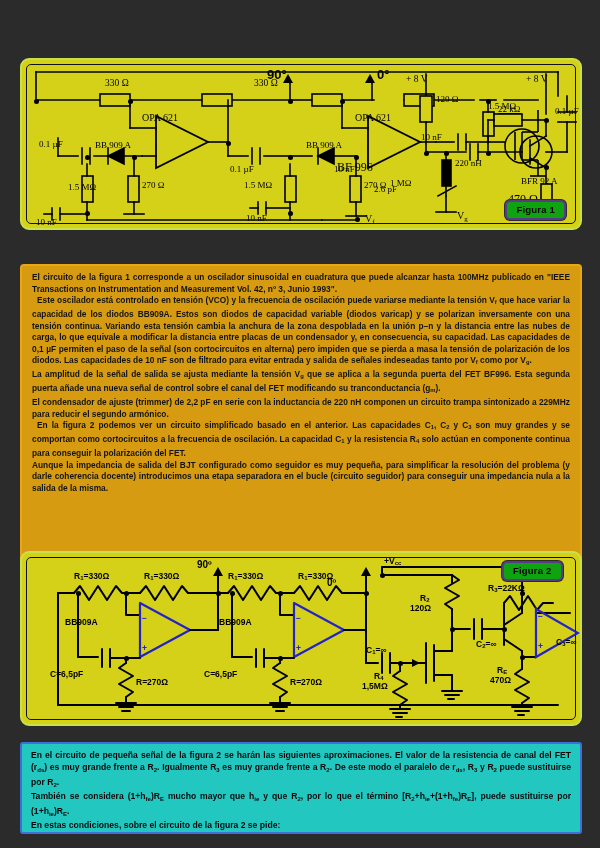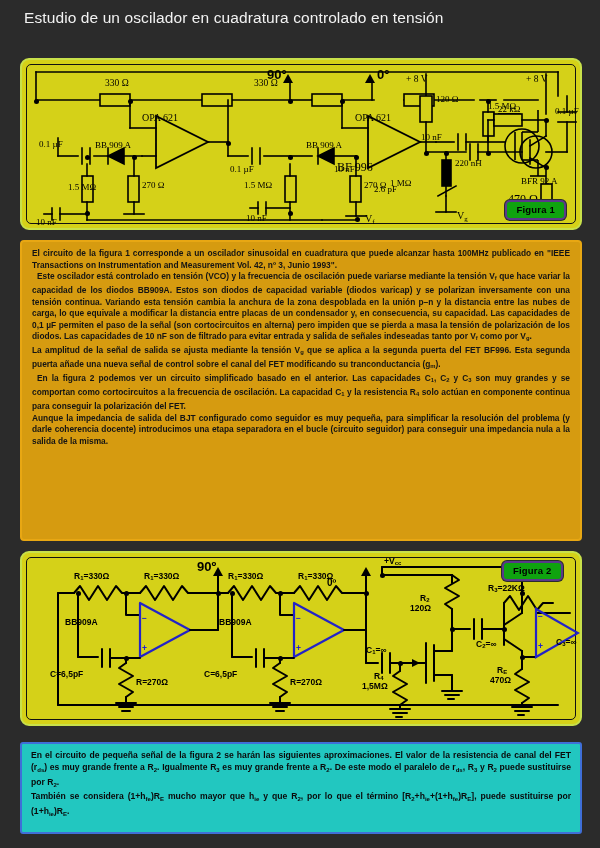--- a/index.html
+++ b/index.html
@@ -27,20 +27,21 @@
   }
   .fig-panel .inner-frame{
     position:absolute;left:4px;top:4px;right:4px;bottom:4px;
     border:1px solid #111;border-radius:5px;
     pointer-events:none;
   }
   .text-panel-orange{
     background:#d69b10;
     border:2px solid #e8a713;
     border-radius:4px;
+    margin-top:24px;
   }
   .text-panel-cyan{
     background:#22c7c0;
     border:2px solid #3f6fd8;
     border-radius:3px;
   }
   .body-text{
     position:absolute;left:10px;right:10px;top:6px;
     font-size:8.35px;line-height:11.55px;
     color:#141414;text-align:justify;font-weight:bold;
@@ -73,21 +74,20 @@
     position:absolute;width:0;height:0;
     border-top:4px solid transparent;border-bottom:4px solid transparent;
     border-left:8px solid #000;
   }
 </style>
 </head>
 <body>
 
 <div class="page">
 
-  <div class="title">Estudio de un oscilador en cuadratura controlado en tensión</div>
 
   <div class="panel fig-panel" style="left:20px;top:58px;width:562px;height:172px;">
     <div class="inner-frame"></div>
 
     <svg width="558" height="168" viewBox="0 0 558 168" style="position:absolute;left:0;top:0;">
       <g stroke="#000" stroke-width="1.6" fill="none" stroke-linecap="square">
 
         <path d="M14 12 H536"></path>
         <path d="M14 12 V40"></path>
         <path d="M536 12 V36"></path>
@@ -302,20 +302,21 @@
     <div class="lbl" style="left:312px;top:104px;font-size:9px;">10 nF</div>
 
     <div class="fig-badge" style="right:14px;bottom:8px;">Figura 1</div>
   </div>
 
   <div class="panel text-panel-orange" style="left:20px;top:240px;width:562px;height:301px;">
     <div class="body-text">
       <p>El circuito de la figura 1 corresponde a un oscilador sinusoidal en cuadratura que puede alcanzar hasta 100MHz publicado en "IEEE Transactions on Instrumentation and Measurement Vol. 42, nº 3, Junio 1993".</p>
       <p class="ind">Este oscilador está controlado en tensión (VCO) y la frecuencia de oscilación puede variarse mediante la tensión V<sub>f</sub> que hace variar la capacidad de los diodos BB909A. Estos son diodos de capacidad variable (diodos varicap) y se polarizan inversamente con una tensión continua. Variando esta tensión cambia la anchura de la zona despoblada en la unión p–n y la distancia entre las nubes de carga, lo que equivale a modificar la distancia entre placas de un condensador y, en consecuencia, su capacidad. Las capacidades de  0,1 µF permiten el paso de la señal (son cortocircuitos en alterna) pero impiden que se pierda a masa la tensión de polarización de los diodos. Las capacidades de 10 nF son de filtrado  para evitar entrada y salida de señales indeseadas tanto por V<sub>f</sub>  como por V<sub>g</sub>.</p>
       <p>La amplitud de la señal de salida se ajusta mediante la tensión V<sub>g</sub> que se aplica a la segunda puerta del FET BF996. Esta segunda puerta añade una nueva señal de control sobre el canal del FET modificando su tranconductancia (g<sub>m</sub>).</p>
+      <p>El condensador de ajuste (trimmer) de 2,2 pF en serie con la inductancia de 220 nH componen un circuito trampa sintonizado a 229MHz para reducir el segundo armónico.</p>
       <p class="ind">En la figura 2 podemos ver un circuito simplificado basado en el anterior. Las capacidades C<sub>1</sub>, C<sub>2</sub> y C<sub>3</sub> son muy grandes y se comportan como cortocircuitos a la frecuencia de oscilación. La capacidad C<sub>1</sub> y la resistencia R<sub>4</sub> solo actúan en componente continua para conseguir la polarización del FET.</p>
       <p>Aunque la impedancia de salida del BJT configurado como seguidor es muy pequeña, para simplificar la resolución del problema (y darle coherencia docente) introducimos una etapa separadora en el bucle (circuito seguidor) para conseguir una impedancia nula a la salida de la misma.</p>
     </div>
   </div>
 
   <div class="panel fig-panel" style="left:20px;top:551px;width:562px;height:175px;">
     <div class="inner-frame"></div>
 
     <svg width="558" height="171" viewBox="0 0 558 171" style="position:absolute;left:0;top:0;">
       <g stroke="#000" stroke-width="2" fill="none" stroke-linecap="round" stroke-linejoin="round">
@@ -461,21 +462,21 @@
     <div class="node" style="left:428px;top:74px;"></div>
     <div class="node" style="left:480px;top:74px;"></div>
     <div class="node" style="left:498px;top:102px;"></div>
     <div class="node" style="left:498px;top:38px;"></div>
     <div class="node" style="left:358px;top:20px;"></div>
 
     <div class="lbl lbl-b" style="left:52px;top:18px;">R<sub>1</sub>=330Ω</div>
     <div class="lbl lbl-b" style="left:122px;top:18px;">R<sub>1</sub>=330Ω</div>
     <div class="lbl lbl-b" style="left:206px;top:18px;">R<sub>1</sub>=330Ω</div>
     <div class="lbl lbl-b" style="left:276px;top:18px;">R<sub>1</sub>=330Ω</div>
-    <div class="lbl lbl-b" style="left:175px;top:6px;font-size:13px;">90º</div>
+    <div class="lbl lbl-b" style="left:175px;top:6px;font-size:10px;">90º</div>
     <div class="lbl lbl-b" style="left:305px;top:24px;font-size:10px;text-align:right;">0º</div>
     <div class="lbl lbl-b" style="left:43px;top:64px;">BB909A</div>
     <div class="lbl lbl-b" style="left:197px;top:64px;">BB909A</div>
     <div class="lbl lbl-b" style="left:28px;top:116px;">C=6,5pF</div>
     <div class="lbl lbl-b" style="left:182px;top:116px;">C=6,5pF</div>
     <div class="lbl lbl-b" style="left:114px;top:124px;">R=270Ω</div>
     <div class="lbl lbl-b" style="left:268px;top:124px;">R=270Ω</div>
     <div class="lbl lbl-b" style="left:120px;top:60px;color:#2323c8;">−</div>
     <div class="lbl lbl-b" style="left:120px;top:90px;color:#2323c8;">+</div>
     <div class="lbl lbl-b" style="left:274px;top:60px;color:#2323c8;">−</div>
@@ -494,16 +495,17 @@
     <div class="lbl lbl-b" style="left:468px;top:122px;">470Ω</div>
     <div class="lbl lbl-b" style="left:362px;top:3px;">+V<sub>cc</sub></div>
 
     <div class="fig-badge" style="left:480px;top:8px;">Figura 2</div>
   </div>
 
   <div class="panel text-panel-cyan" style="left:20px;top:742px;width:562px;height:92px;">
     <div class="body-text cyan-text" style="top:5px;left:9px;right:9px;font-size:8.6px;line-height:12.1px;">
       <p>En el circuito de pequeña señal de la figura 2 se harán las siguientes aproximaciones. El valor de la resistencia de canal del FET (r<sub>ds</sub>) es muy grande frente a R<sub>2</sub>. Igualmente R<sub>3</sub> es muy grande frente a R<sub>2</sub>. De este modo el paralelo de r<sub>ds</sub>, R<sub>3</sub> y R<sub>2</sub> puede sustituirse por R<sub>2</sub>.</p>
       <p>También se considera (1+h<sub>fe</sub>)R<sub>E</sub> mucho mayor que h<sub>ie</sub> y que R<sub>2</sub>, por lo que el término  [R<sub>2</sub>+h<sub>ie</sub>+(1+h<sub>fe</sub>)R<sub>E</sub>], puede sustituirse por (1+h<sub>ie</sub>)R<sub>E</sub>.</p>
+      <p>En estas condiciones, sobre el circuito de la figura 2 se pide:</p>
     </div>
   </div>
 
 </div>
 
 </body></html>

